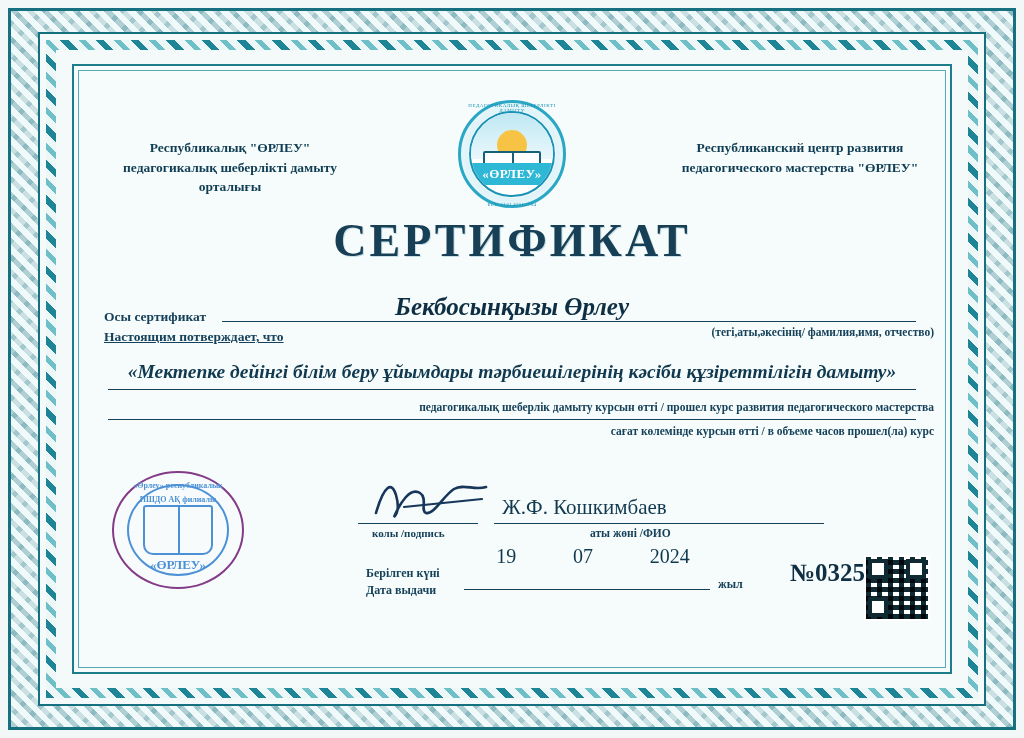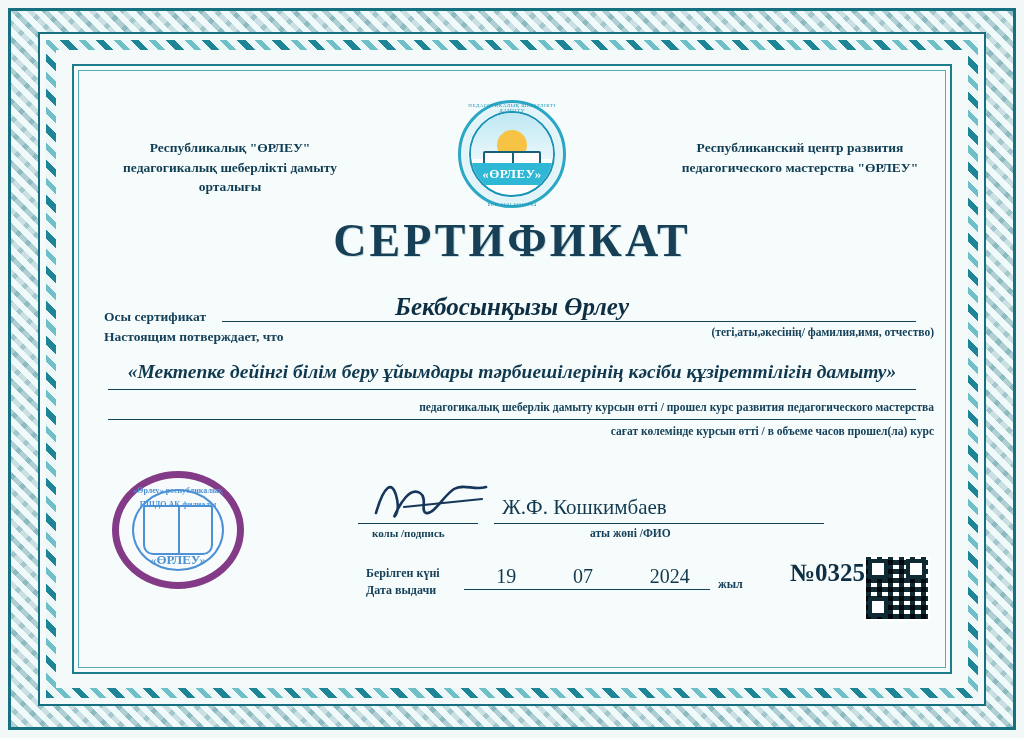--- a/index.html
+++ b/index.html
@@ -198,21 +198,21 @@
   }
   .label-left {
     position: absolute;
     left: 14px;
     top: 14px;
     font-size: 13.5px;
     font-weight: bold;
     color: #15415a;
     line-height: 1.5;
   }
-  .label-left .l2 { display:block; }
+  .label-left .l2 { display:block;text-decoration:underline; }
   .name-rule {
     position: absolute;
     left: 132px;
     right: 18px;
     top: 28px;
     border-bottom: 1.4px solid #15415a;
   }
   .name-value {
     position: absolute;
     left: 0; right: 0;
@@ -279,21 +279,21 @@
     margin-top: 40px;
     height: 130px;
   }
   .stamp {
     position: absolute;
     left: 22px;
     top: -6px;
     width: 132px;
     height: 118px;
     border-radius: 50%;
-    border: 7px solid #701a75;
+    border: 2px solid #701a75;
     opacity: 0.85;
     box-sizing: border-box;
     background: rgba(255,255,255,0.15);
   }
   .stamp-inner {
     position: absolute;
     left: 13px; top: 11px; right: 13px; bottom: 11px;
     border-radius: 50%;
     border: 2px solid #2f7fd0;
   }
@@ -386,21 +386,21 @@
     left: 276px;
     top: 88px;
     font-size: 12px;
     font-weight: bold;
     color: #15415a;
     line-height: 1.45;
   }
   .date-digits {
     position: absolute;
     left: 378px;
-    top: 88px;
+    top: 68px;
     width: 250px;
     font-size: 20px;
     color: #10394f;
     display: flex;
     justify-content: space-around;
     text-align: right;
   }
   .date-rule {
     position: absolute;
     left: 374px;

